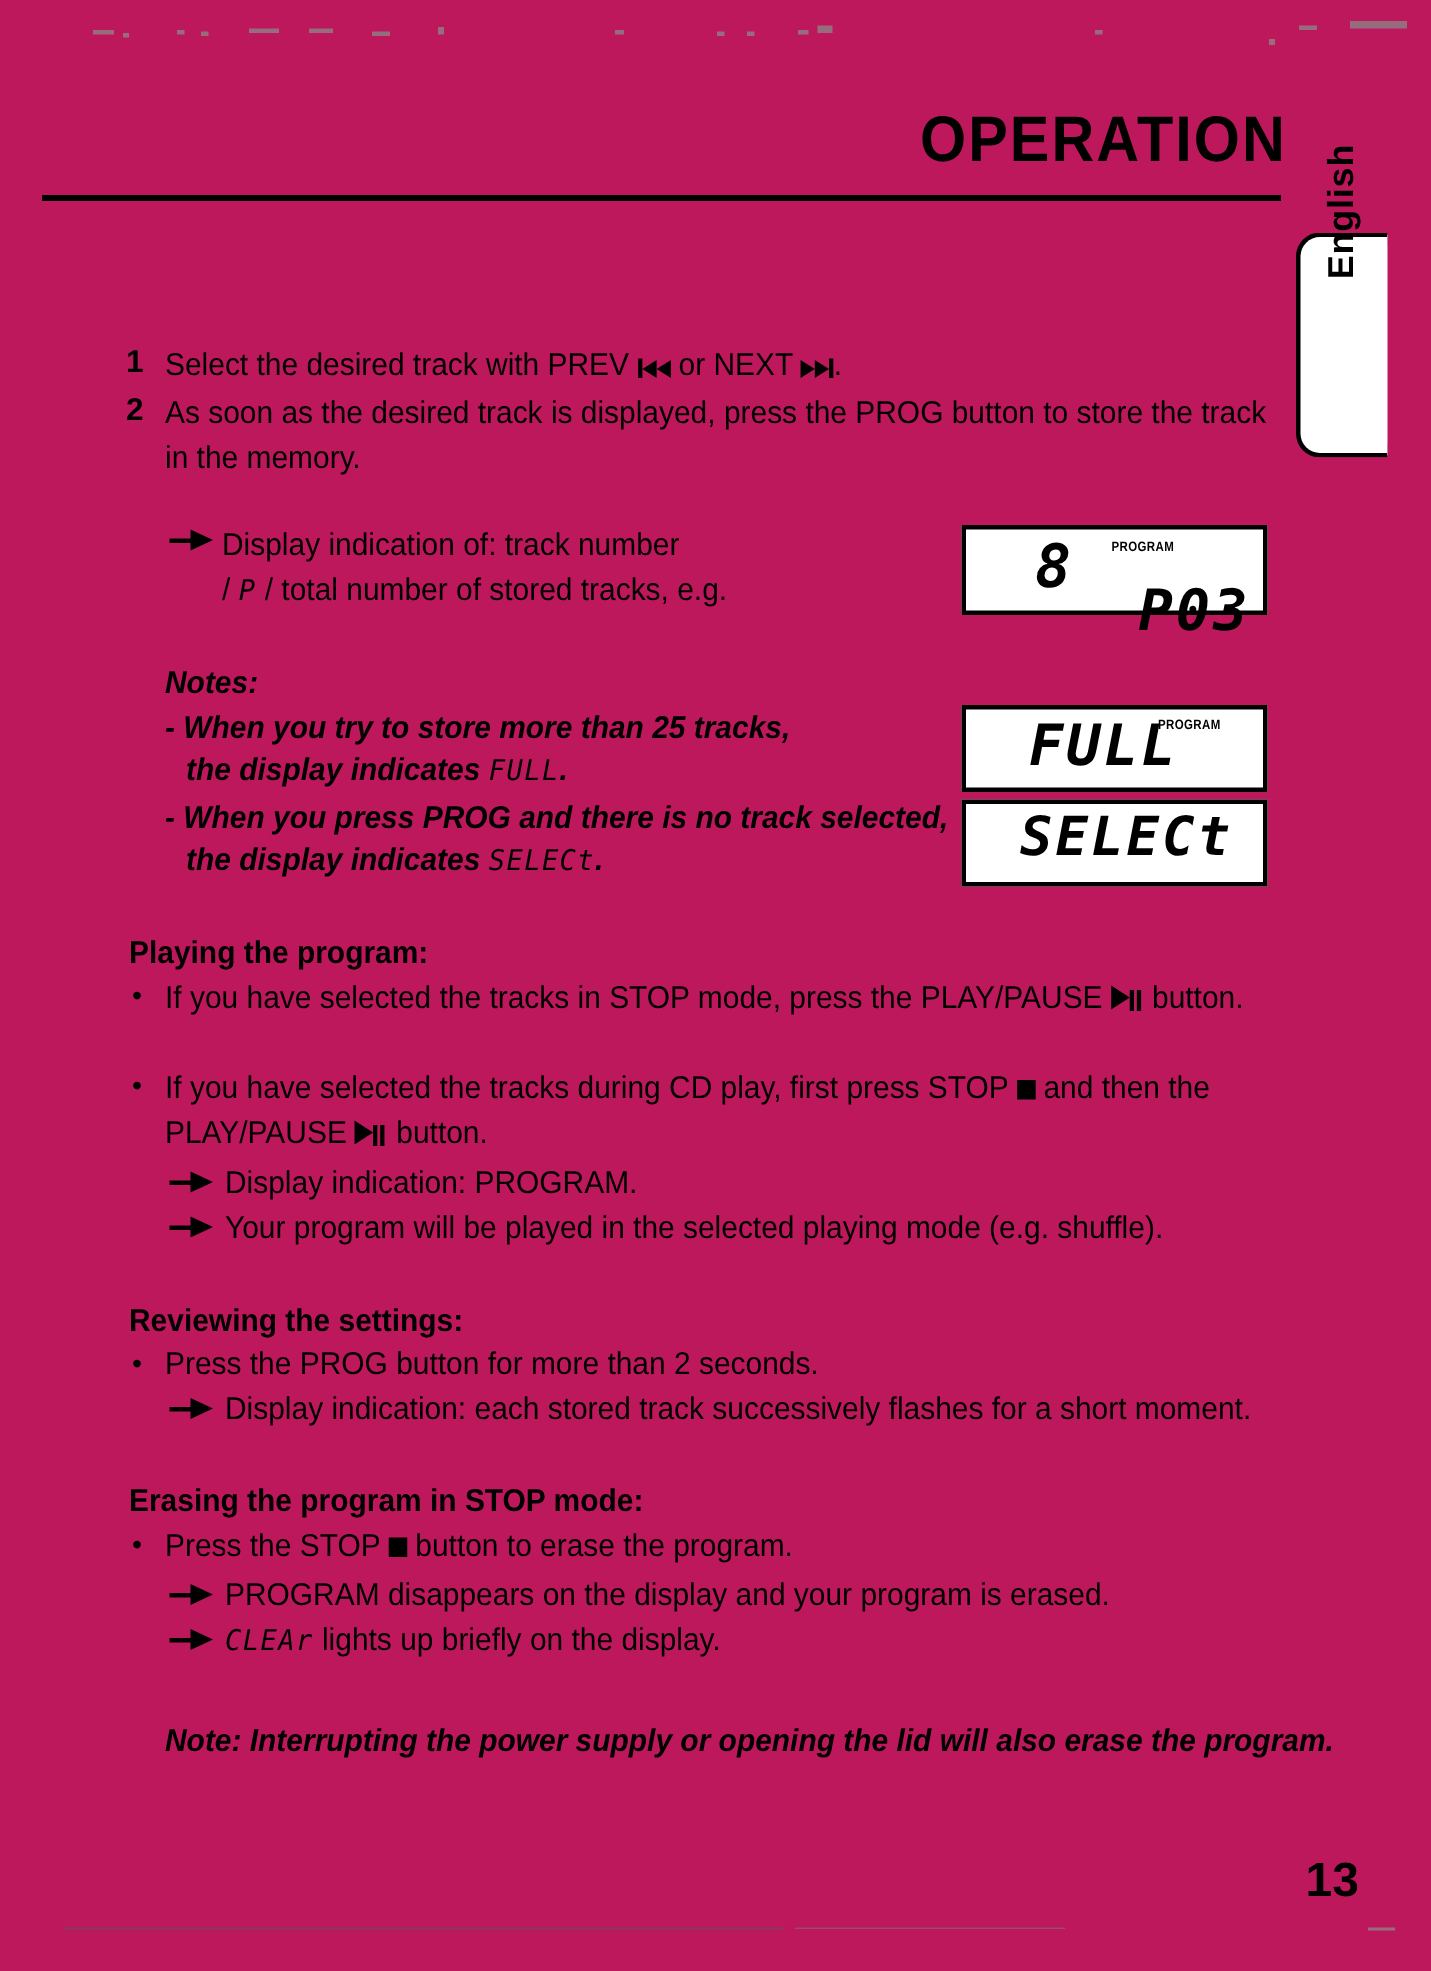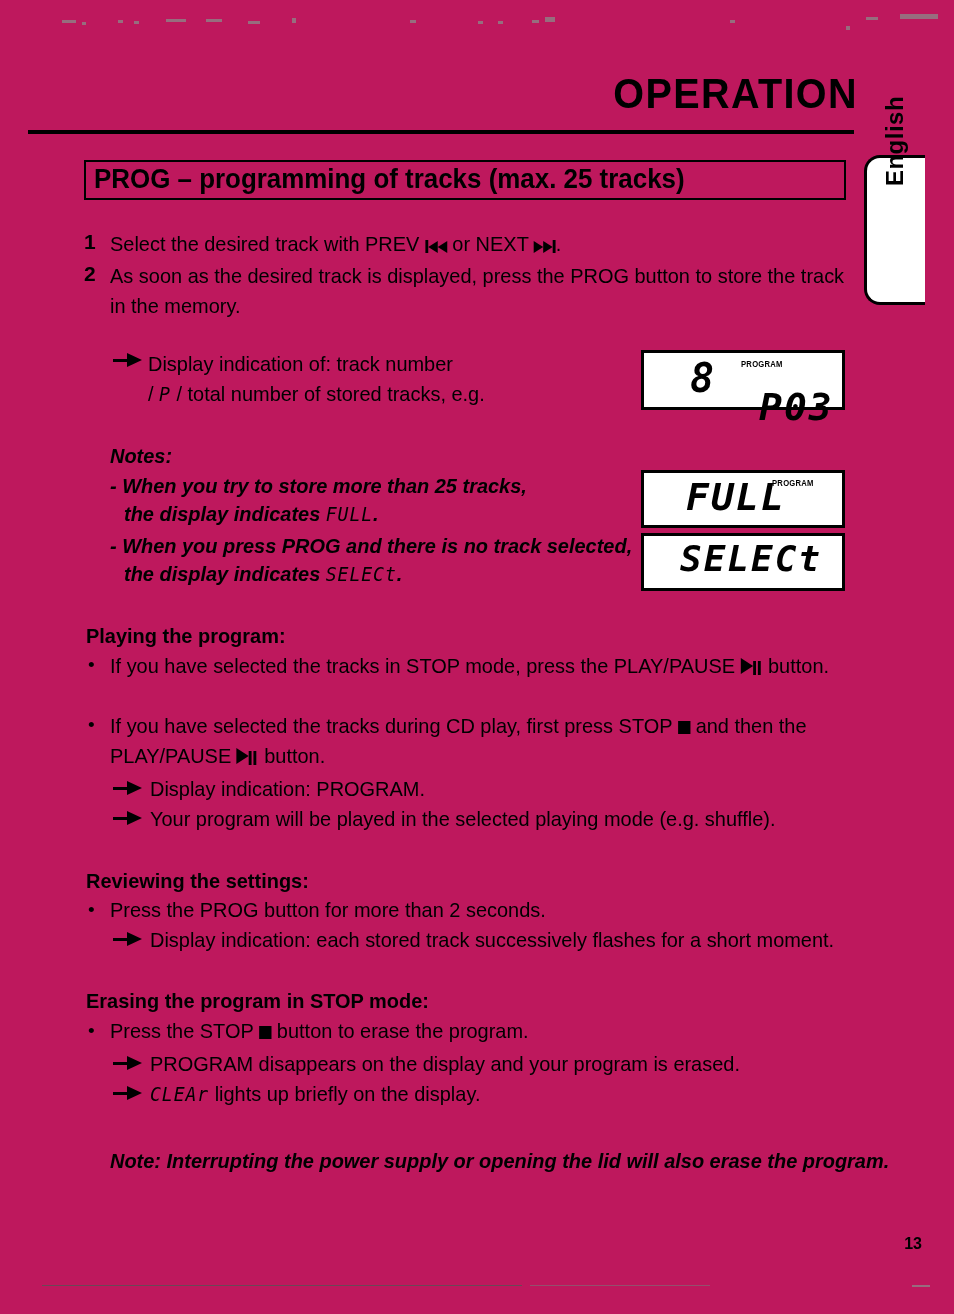--- a/index.html
+++ b/index.html
@@ -225,23 +225,23 @@
     font-family: "DejaVu Sans Mono", monospace;
     font-style: italic;
     font-weight: normal;
     letter-spacing: 1px;
     font-size: 19px;
   }
 
   
   .page-no {
     position: absolute;
-    right: 32px;
+    right: 48px;
     top: 1235px;
-    font-size: 16px;
+    font-size: 32px;
     font-weight: bold;
     font-family: "Liberation Sans Narrow", "Liberation Sans", sans-serif;
   }
 </style>
 </head>
 <body>
 
 <div class="page">
 
   <div class="scan-speckle" style="left:62px;top:20px;width:14px;height:3px;"></div>
@@ -262,23 +262,20 @@
   <div class="scan-speckle" style="left:866px;top:17px;width:12px;height:3px;"></div>
   <div class="scan-speckle" style="left:900px;top:14px;width:38px;height:5px;"></div>
 
   <div class="op-title">OPERATION</div>
   <div class="rule-top"></div>
 
   <div class="lang-tab">
     <div class="lang-tab-label">English</div>
   </div>
 
-  <div class="head-box">
-    <div class="head-box-text">PROG – programming of tracks (max. 25 tracks)</div>
-  </div>
 
   <div class="num" style="left:84px;top:230px;">1</div>
   <div class="txt" style="left:110px;top:230px;">
     <span>Select the desired track with PREV</span>
     <span class="sym-prev"><span class="bar-v"></span><span class="tri-l"></span><span class="tri-l"></span></span>
     <span>or NEXT</span>
     <span class="sym-next"><span class="tri-r"></span><span class="tri-r"></span><span class="bar-v"></span></span><span>.</span>
   </div>
 
   <div class="num" style="left:84px;top:262px;">2</div>

